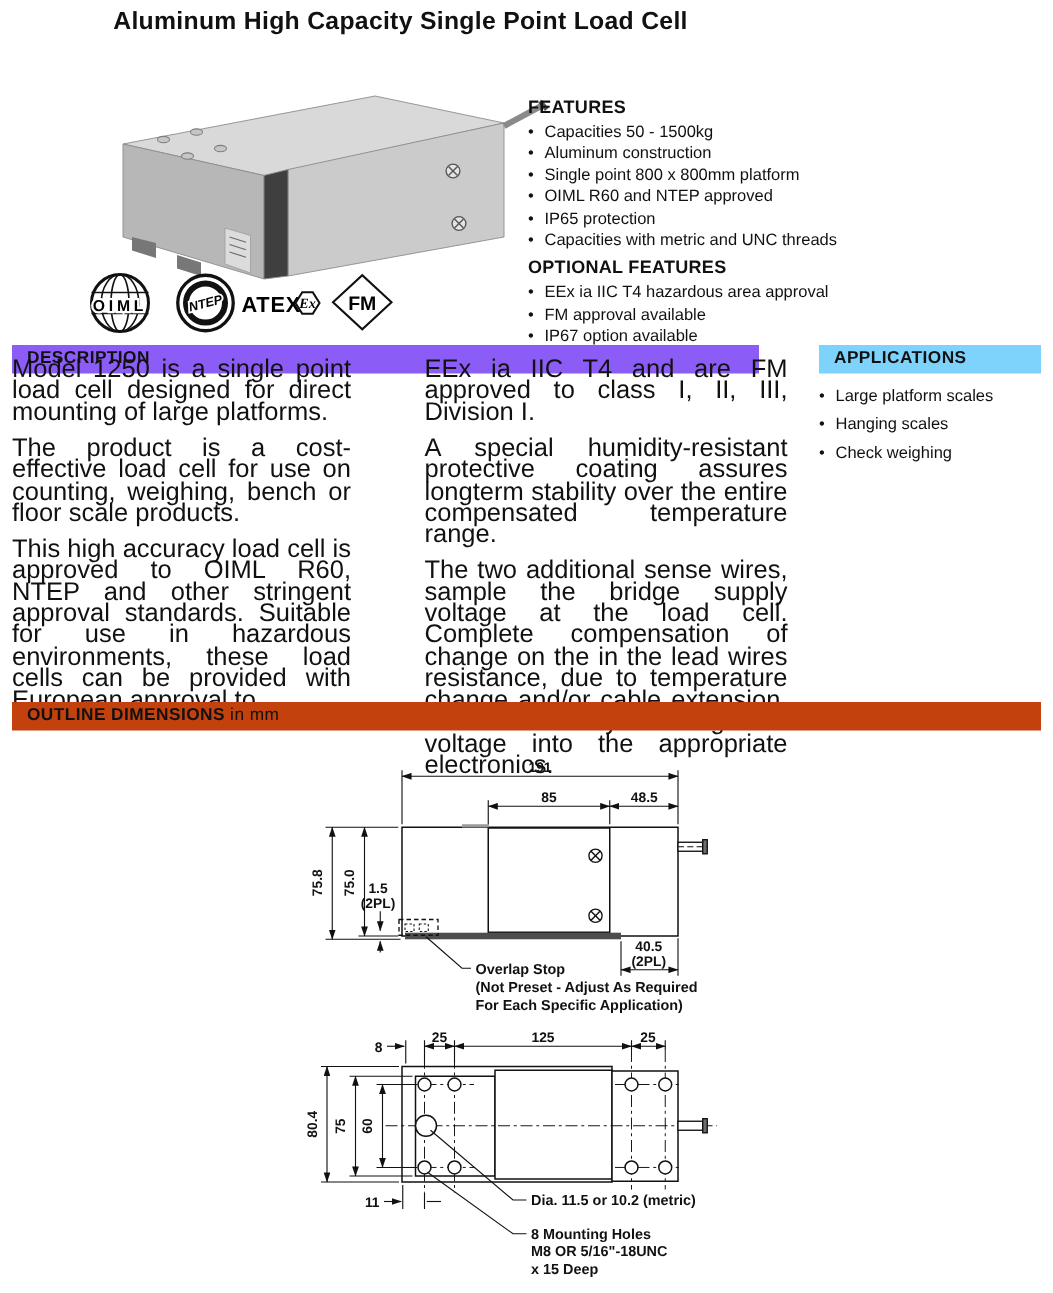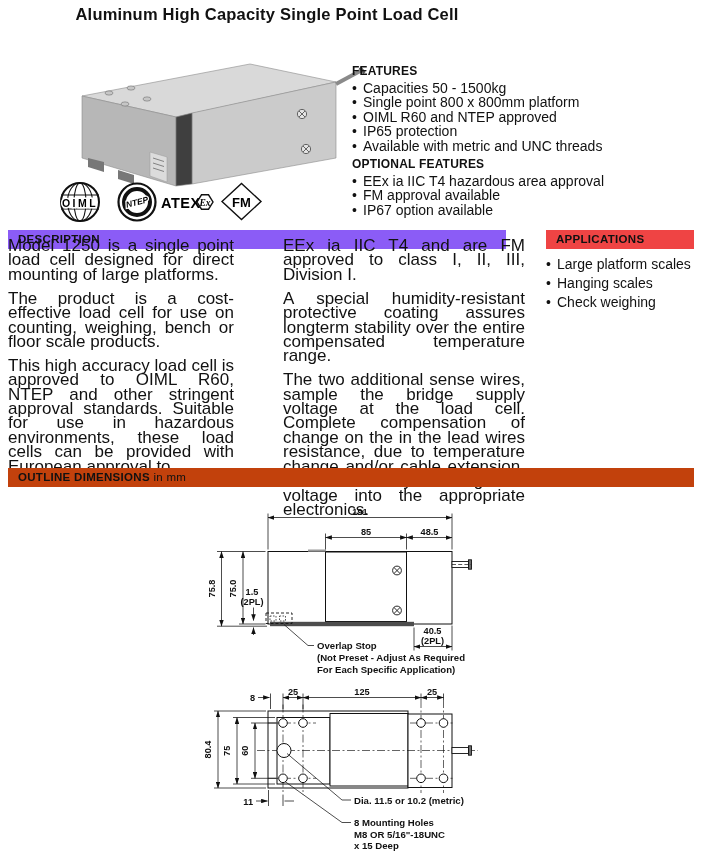--- a/index.html
+++ b/index.html
@@ -9,21 +9,21 @@
   }
   .abs{position:absolute;}
   .page-title{
     left:8px;top:5px;width:518px;text-align:center;
     font-size:16.5px;font-weight:bold;letter-spacing:0.2px;
   }
   
   .feat-col{left:352px;top:64px;width:342px;}
   .feat-heading{font-size:12px;font-weight:bold;margin:0 0 3px 0;letter-spacing:0.2px;}
   .feat-heading.opt{margin-top:4px;}
-  .li{display:flex;font-size:14px;line-height:14.4px;}
+  .li{display:flex;font-size:11px;line-height:14.4px;}
   .li .dot{width:11px;flex:0 0 11px;text-align:left;}
   .li .dot::before{content:"\2022";}
   
   .bar{
     height:18.5px;line-height:18.5px;padding-left:10px;
     font-size:11.5px;font-weight:bold;letter-spacing:0.3px;
   }
   .bar .light{font-weight:normal;}
   .bar-desc{left:8px;top:230px;width:488px;}
   .bar-apps{left:546px;top:230px;width:138px;}
@@ -113,53 +113,57 @@
 </svg>
 
 <div class="abs feat-col">
   <div class="feat-heading">FEATURES</div>
   <div class="li">
       <span class="dot"></span>
       <span>Capacities 50 - 1500kg</span>
     </div>
   <div class="li">
       <span class="dot"></span>
+      <span>Aluminum construction</span>
+    </div>
+  <div class="li">
+      <span class="dot"></span>
       <span>Single point 800 x 800mm platform</span>
     </div>
   <div class="li">
       <span class="dot"></span>
       <span>OIML R60 and NTEP approved</span>
     </div>
   <div class="li">
       <span class="dot"></span>
       <span>IP65 protection</span>
     </div>
   <div class="li">
       <span class="dot"></span>
-      <span>Available with metric and UNC threads</span>
+      <span>Capacities with metric and UNC threads</span>
     </div>
   <div class="feat-heading opt">OPTIONAL FEATURES</div>
   <div class="li">
       <span class="dot"></span>
       <span>EEx ia IIC T4 hazardous area approval</span>
     </div>
   <div class="li">
       <span class="dot"></span>
       <span>FM approval available</span>
     </div>
   <div class="li">
       <span class="dot"></span>
       <span>IP67 option available</span>
     </div>
 </div>
 
 <div class="abs bar bar-desc" style="background-color: #8b5cf6;">
   <span>DESCRIPTION</span>
 </div>
-<div class="abs bar bar-apps" style="background-color: #ef4444;">
+<div class="abs bar bar-apps" style="background-color: #7dd3fc;">
   <span>APPLICATIONS</span>
 </div>
 
 <div class="abs desc-col desc-c1">
   <p>Model 1250 is a single point load cell designed for direct mounting of large platforms.</p>
   <p>The product is a cost-effective load cell for use on counting, weighing, bench or floor scale products.</p>
   <p>This high accuracy load cell is approved to OIML R60, NTEP and other stringent approval standards. Suitable for use in hazardous environments, these load cells can be provided with European approval to</p>
 </div>
 <div class="abs desc-col desc-c2">
   <p>EEx ia IIC T4 and are FM approved to class I, II, III, Division I.</p>

